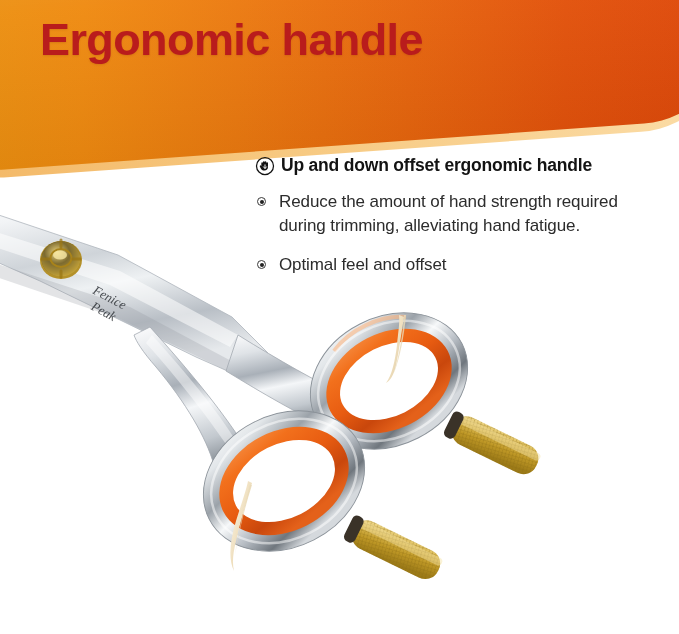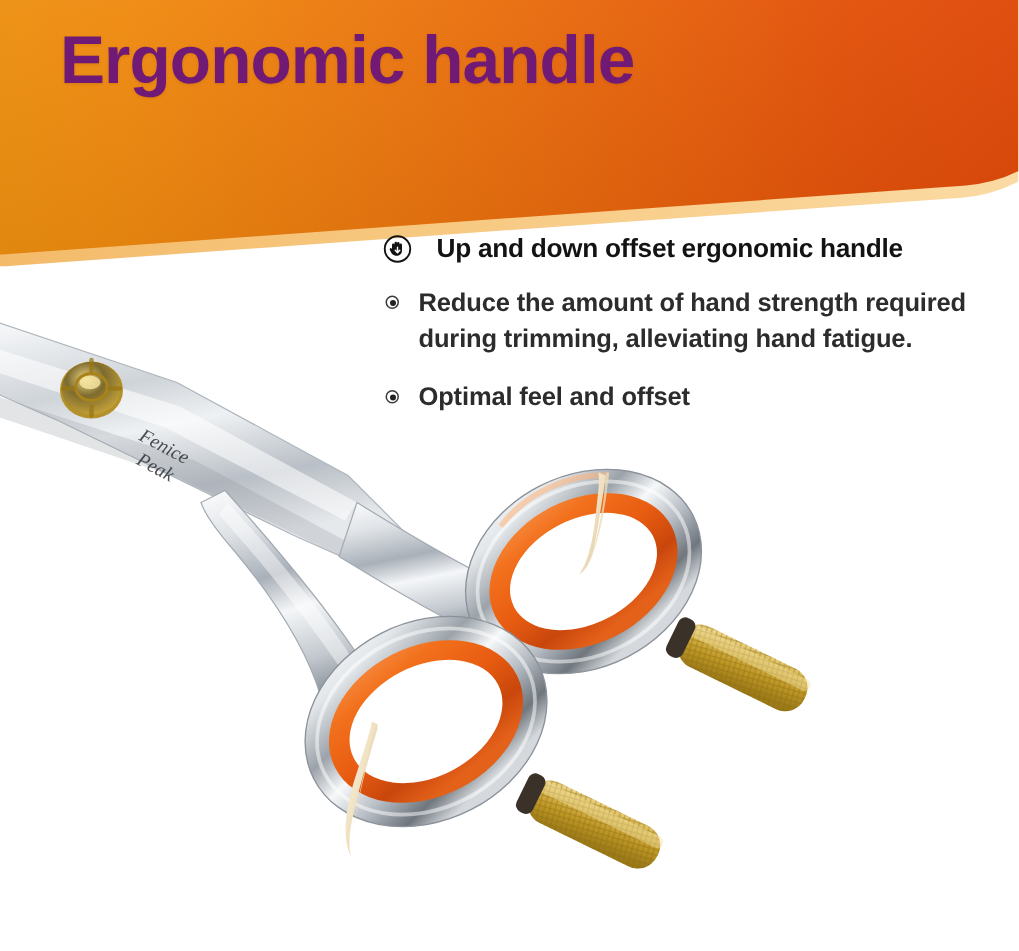--- a/index.html
+++ b/index.html
@@ -32,38 +32,38 @@
   }
   .banner-gloss{
     position:absolute;left:0;top:-6px;width:760px;height:248px;
     border-radius:0 0 92px 24px;
     transform:rotate(-4.1deg);
     transform-origin:0 0;
     background:linear-gradient(180deg,rgba(255,255,255,.12) 0%,rgba(255,255,255,.03) 38%,rgba(0,0,0,.05) 100%);
   }
   .banner-title{
     position:absolute;left:40px;top:16px;
-    color:#701a75;
+    color:#b91c1c;
     font-size:45px;
     font-weight:bold;
     letter-spacing:-0.6px;
     line-height:1.05;
     white-space:nowrap;
     text-shadow:0 1px 2px rgba(120,45,0,.18);
   }
 
   
   .copy{position:absolute;left:255px;top:155px;width:420px;}
   .copy-head{
-    display:flex;align-items:center;gap:16px;
+    display:flex;align-items:center;gap:6px;
     font-size:17.5px;font-weight:bold;color:#131313;
     letter-spacing:-0.2px;white-space:nowrap;
   }
   .hand-icon{display:inline-block;width:20px;height:20px;flex:0 0 20px;}
-  .bullets{margin:14px 16px 0 0;padding:0;list-style:none;font-weight:bold;}
+  .bullets{margin:14px 16px 0 0;padding:0;list-style:none;}
   .bullets li{
     position:relative;
     padding-left:24px;
     margin-bottom:15px;
     font-size:17px;
     line-height:1.42;
     color:#2c2c2c;
     letter-spacing:-0.1px;
   }
   .bullets li .dot{

